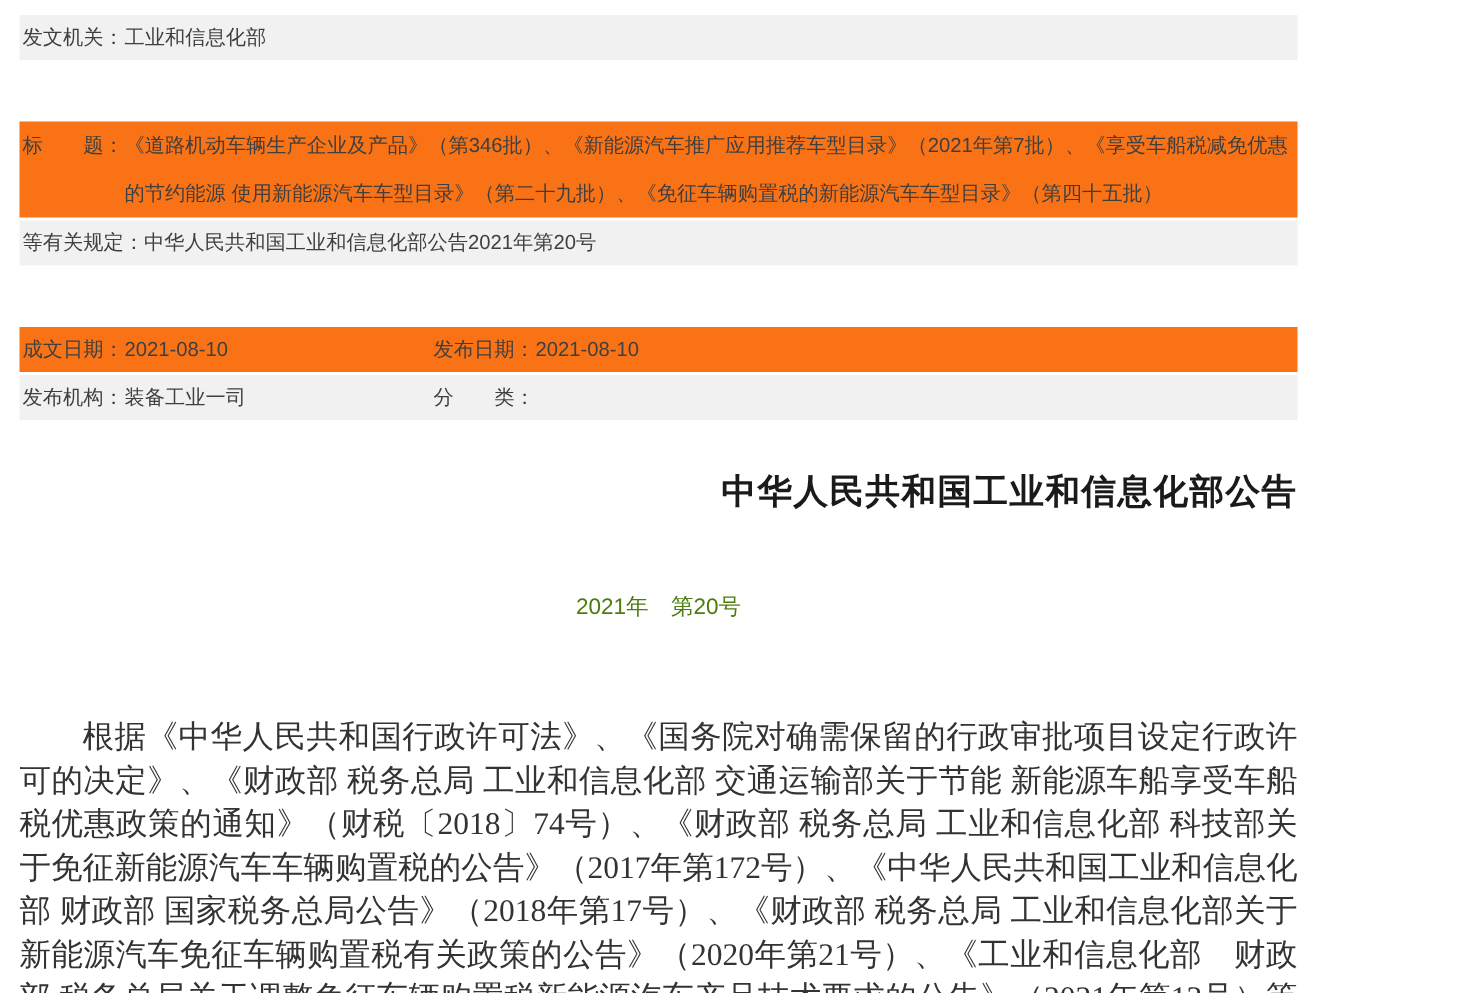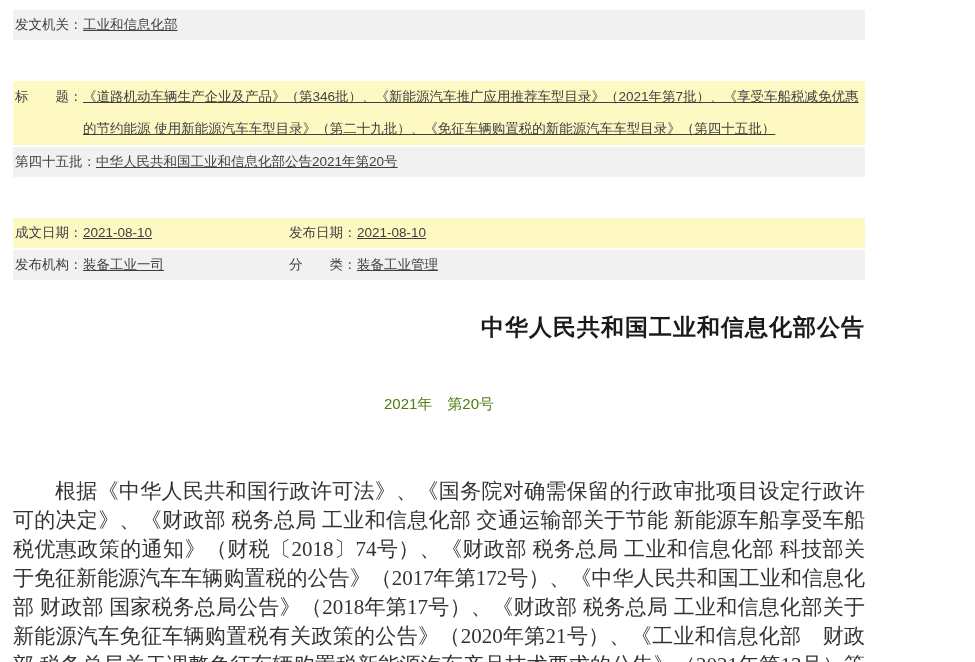--- a/index.html
+++ b/index.html
@@ -19,26 +19,26 @@
   .meta-row {
     display: flex;
     align-items: flex-start;
     font-size: 13.5px;
     line-height: 30px;
     margin-bottom: 2px;
     padding: 0 2px;
     color: #3f3f3f;
   }
   .meta-row.gray { background: #f1f1f1; }
-  .meta-row.white { background: #fef9c3; margin-top: 41px; }
+  .meta-row.white { background: #f97316; margin-top: 41px; }
   .meta-row .label {
     flex: 0 0 68px;
     white-space: pre;
   }
-  .meta-row .value { flex: 1; text-decoration: underline; }
+  .meta-row .value { flex: 1; }
   .meta-row.title-row { line-height: 32px; }
   .two-col { display: flex; }
   .two-col .cell-left {
     flex: 0 0 274px;
     display: flex;
   }
   .two-col .cell-right {
     flex: 1;
     display: flex;
   }
@@ -82,21 +82,21 @@
       <span class="label">发文机关：</span>
       <span class="value">工业和信息化部</span>
     </div>
 
     <div class="meta-row white title-row">
       <span class="label">标　　题：</span>
       <span class="value">《道路机动车辆生产企业及产品》（第346批）、《新能源汽车推广应用推荐车型目录》（2021年第7批）、《享受车船税减免优惠的节约能源 使用新能源汽车车型目录》（第二十九批）、《免征车辆购置税的新能源汽车车型目录》（第四十五批）</span>
     </div>
 
     <div class="meta-row gray">
-      <span class="label">第四十五批：</span>
+      <span class="label">等有关规定：</span>
       <span class="value">中华人民共和国工业和信息化部公告2021年第20号</span>
     </div>
 
     <div class="meta-row white two-col">
       <div class="cell-left">
         <span class="label">成文日期：</span>
         <span class="value">2021-08-10</span>
       </div>
       <div class="cell-right">
         <span class="label">发布日期：</span>
@@ -104,21 +104,20 @@
       </div>
     </div>
 
     <div class="meta-row gray two-col">
       <div class="cell-left">
         <span class="label">发布机构：</span>
         <span class="value">装备工业一司</span>
       </div>
       <div class="cell-right">
         <span class="label">分　　类：</span>
-        <span class="value">装备工业管理</span>
       </div>
     </div>
 
   </div>
 
   <div class="doc">
     <h1 class="doc-title">中华人民共和国工业和信息化部公告</h1>
     <div class="issue-no">2021年　第20号</div>
     <p class="body-text">根据《中华人民共和国行政许可法》、《国务院对确需保留的行政审批项目设定行政许可的决定》、《财政部 税务总局 工业和信息化部 交通运输部关于节能 新能源车船享受车船税优惠政策的通知》（财税〔2018〕74号）、《财政部 税务总局 工业和信息化部 科技部关于免征新能源汽车车辆购置税的公告》（2017年第172号）、《中华人民共和国工业和信息化部 财政部 国家税务总局公告》（2018年第17号）、《财政部 税务总局 工业和信息化部关于新能源汽车免征车辆购置税有关政策的公告》（2020年第21号）、《工业和信息化部　财政部 税务总局关于调整免征车辆购置税新能源汽车产品技术要求的公告》（2021年第13号）等有关规定，现将许可的《道路机动车辆生产企业及产品》（第346批）、《新能源汽车推广应用推荐车型目录》（2021年第7批）以及经商国家税务总局同意的《享受车船税减免优惠的节约能源 使用新能源汽车车型目录》（第二十九批）、《免征车辆购置税的新能源汽车车型目录》（第四十五批）予以公告。</p>
   </div>

